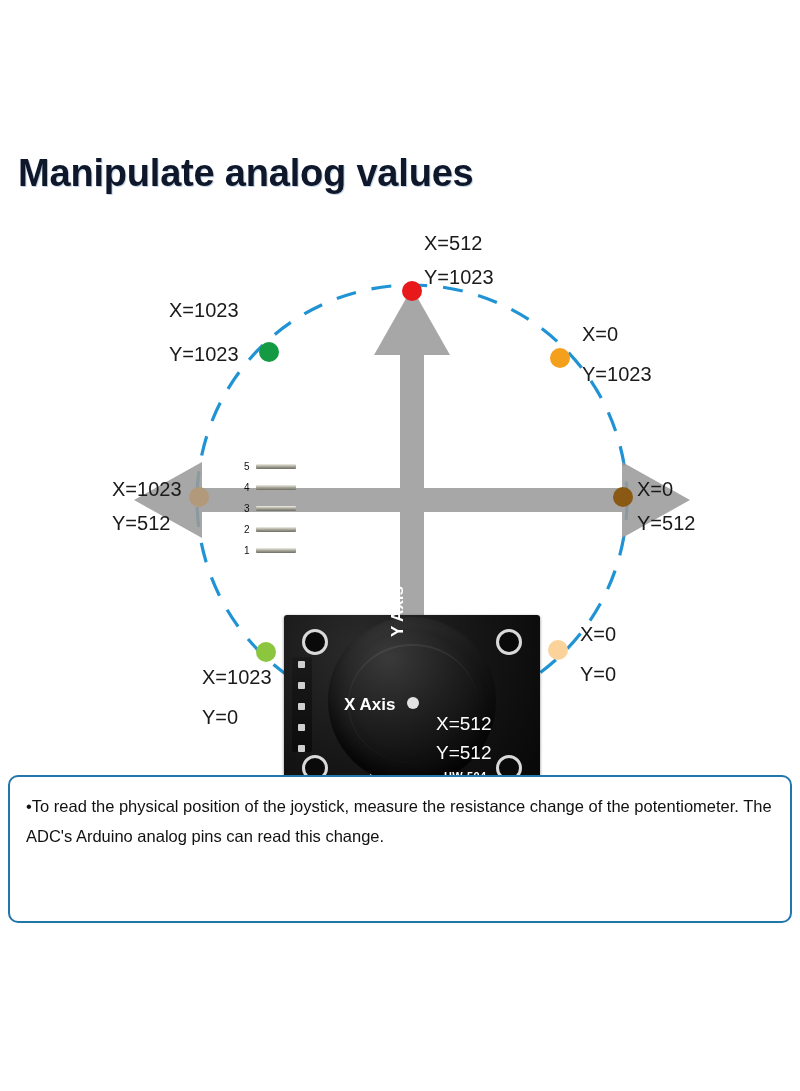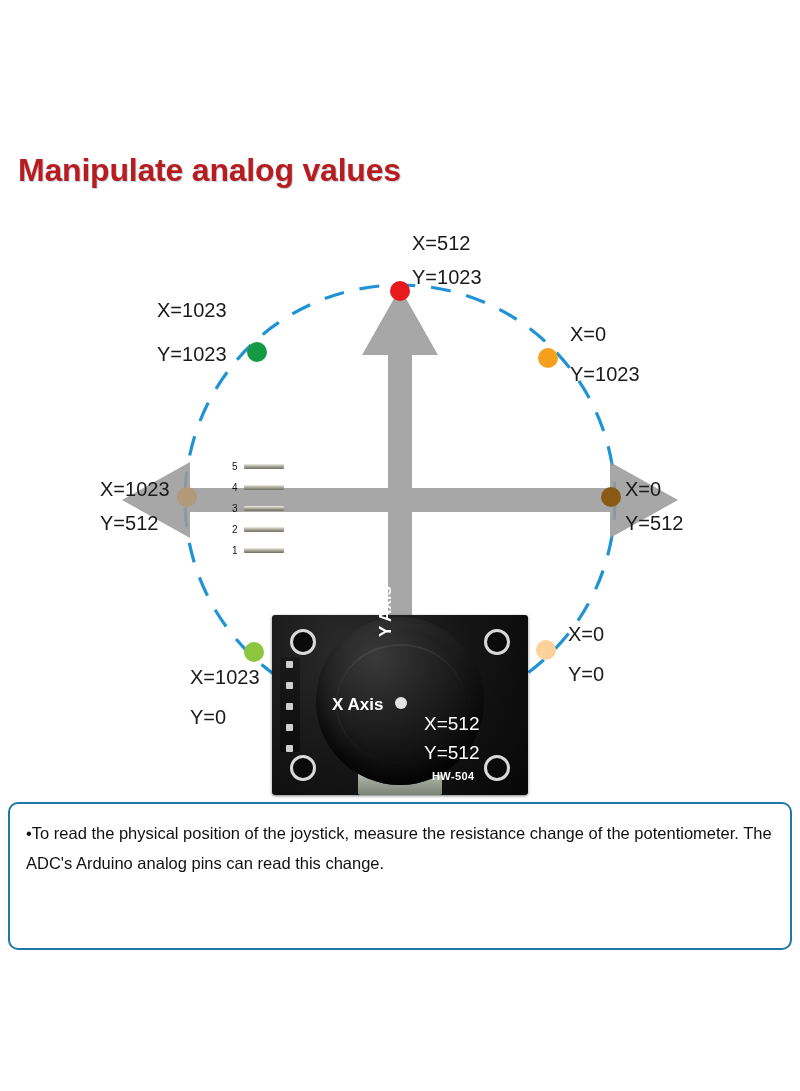--- a/index.html
+++ b/index.html
@@ -13,32 +13,32 @@
     position: relative;
     font-family: "Liberation Sans", sans-serif;
     overflow: hidden;
   }
 
   
   #page-title {
     position: absolute;
     left: 18px;
     top: 152px;
-    font-size: 32px;
+    font-size: 38px;
     font-weight: bold;
-    color: #b91c1c;
+    color: #0f172a;
     letter-spacing: -0.2px;
     text-shadow: 1px 1px 0 rgba(120,160,200,0.45);
     white-space: nowrap;
   }
 
   
   #diagram {
     position: absolute;
-    left: 0;
+    left: 12px;
     top: 200px;
     width: 736px;
     height: 565px;
   }
   #diagram svg {
     position: absolute;
     left: 0;
     top: 0;
   }
 
@@ -185,21 +185,20 @@
     position: absolute;
     left: 8px;
     top: 775px;
     width: 784px;
     height: 148px;
     box-sizing: border-box;
     border: 2px solid #2277aa;
     border-radius: 10px;
     background: #ffffff;
     padding: 14px 16px 10px 16px;
-    margin-top: 27px;
   }
   #note-box p {
     margin: 0 0 8px 0;
     font-size: 16.5px;
     line-height: 30px;
     color: #111;
     font-family: "Liberation Sans", sans-serif;
   }
   #note-box p:last-child { margin-bottom: 0; }
 </style>

